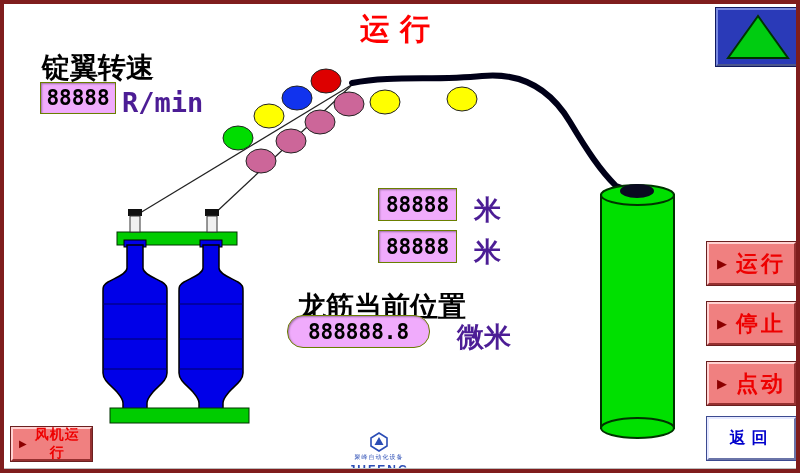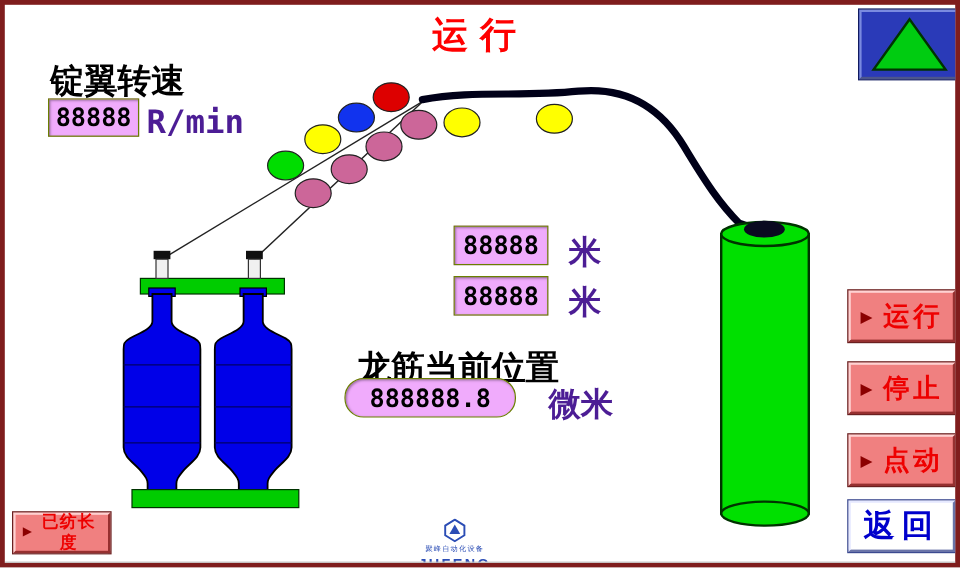--- a/index.html
+++ b/index.html
@@ -33,21 +33,21 @@
     background:#f08080;color:#ee0000;font-weight:bold;
     border:2px solid;border-color:#ffd2d2 #963030 #963030 #ffd2d2;
     outline:1px solid #6b2020;cursor:pointer;
     font-family:"Liberation Serif","DejaVu Serif",serif;
   }
   .big-btn{width:89px;height:43px;font-size:22px;letter-spacing:3px;}
   .btn-icon{color:#8b0000;font-size:13px;line-height:1;}
   .back-btn{
     position:absolute;display:flex;align-items:center;justify-content:center;
     width:89px;height:43px;background:#ffffff;color:#0000cc;
-    font-weight:bold;font-size:26px;letter-spacing:6px;
+    font-weight:bold;font-size:16px;letter-spacing:6px;
     border:2px solid;border-color:#e6e9ff #6a74a8 #6a74a8 #e6e9ff;
     outline:1px solid #3c4a90;cursor:pointer;
     font-family:"Liberation Serif","DejaVu Serif",serif;
   }
   .fan-btn{width:81px;height:34px;font-size:14px;letter-spacing:1px;gap:3px;}
   .fan-btn .btn-icon{font-size:10px;}
   .up-btn{
     position:absolute;left:712px;top:4px;width:84px;height:58px;
     background:#2a3ab8;border:2px outset #7a8ae0;outline:1px solid #101a60;
     display:flex;align-items:center;justify-content:center;cursor:pointer;box-sizing:border-box;
@@ -159,21 +159,21 @@
   <button class="hmi-btn big-btn" style="left:703px;top:358px;">
     <span class="btn-icon">▶</span>
     <span>点动</span>
   </button>
   <button class="back-btn" style="left:703px;top:413px;">
     <span>返回</span>
   </button>
 
   <button class="hmi-btn fan-btn" style="left:7px;top:423px;">
     <span class="btn-icon">▶</span>
-    <span>已纺长度</span>
+    <span>风机运行</span>
   </button>
 
   <div class="logo">
     <svg width="20" height="20" viewBox="0 0 20 20">
       <path d="M10 1 L18 6 V14 L10 19 L2 14 V6 Z" fill="none" stroke="#2b4db5" stroke-width="1.6"></path>
       <path d="M10 5 L14.5 13 H5.5 Z" fill="#2b4db5"></path>
     </svg>
     <div class="logo-tagline">聚峰自动化设备</div>
     <div class="logo-name">JUFENG</div>
   </div>

